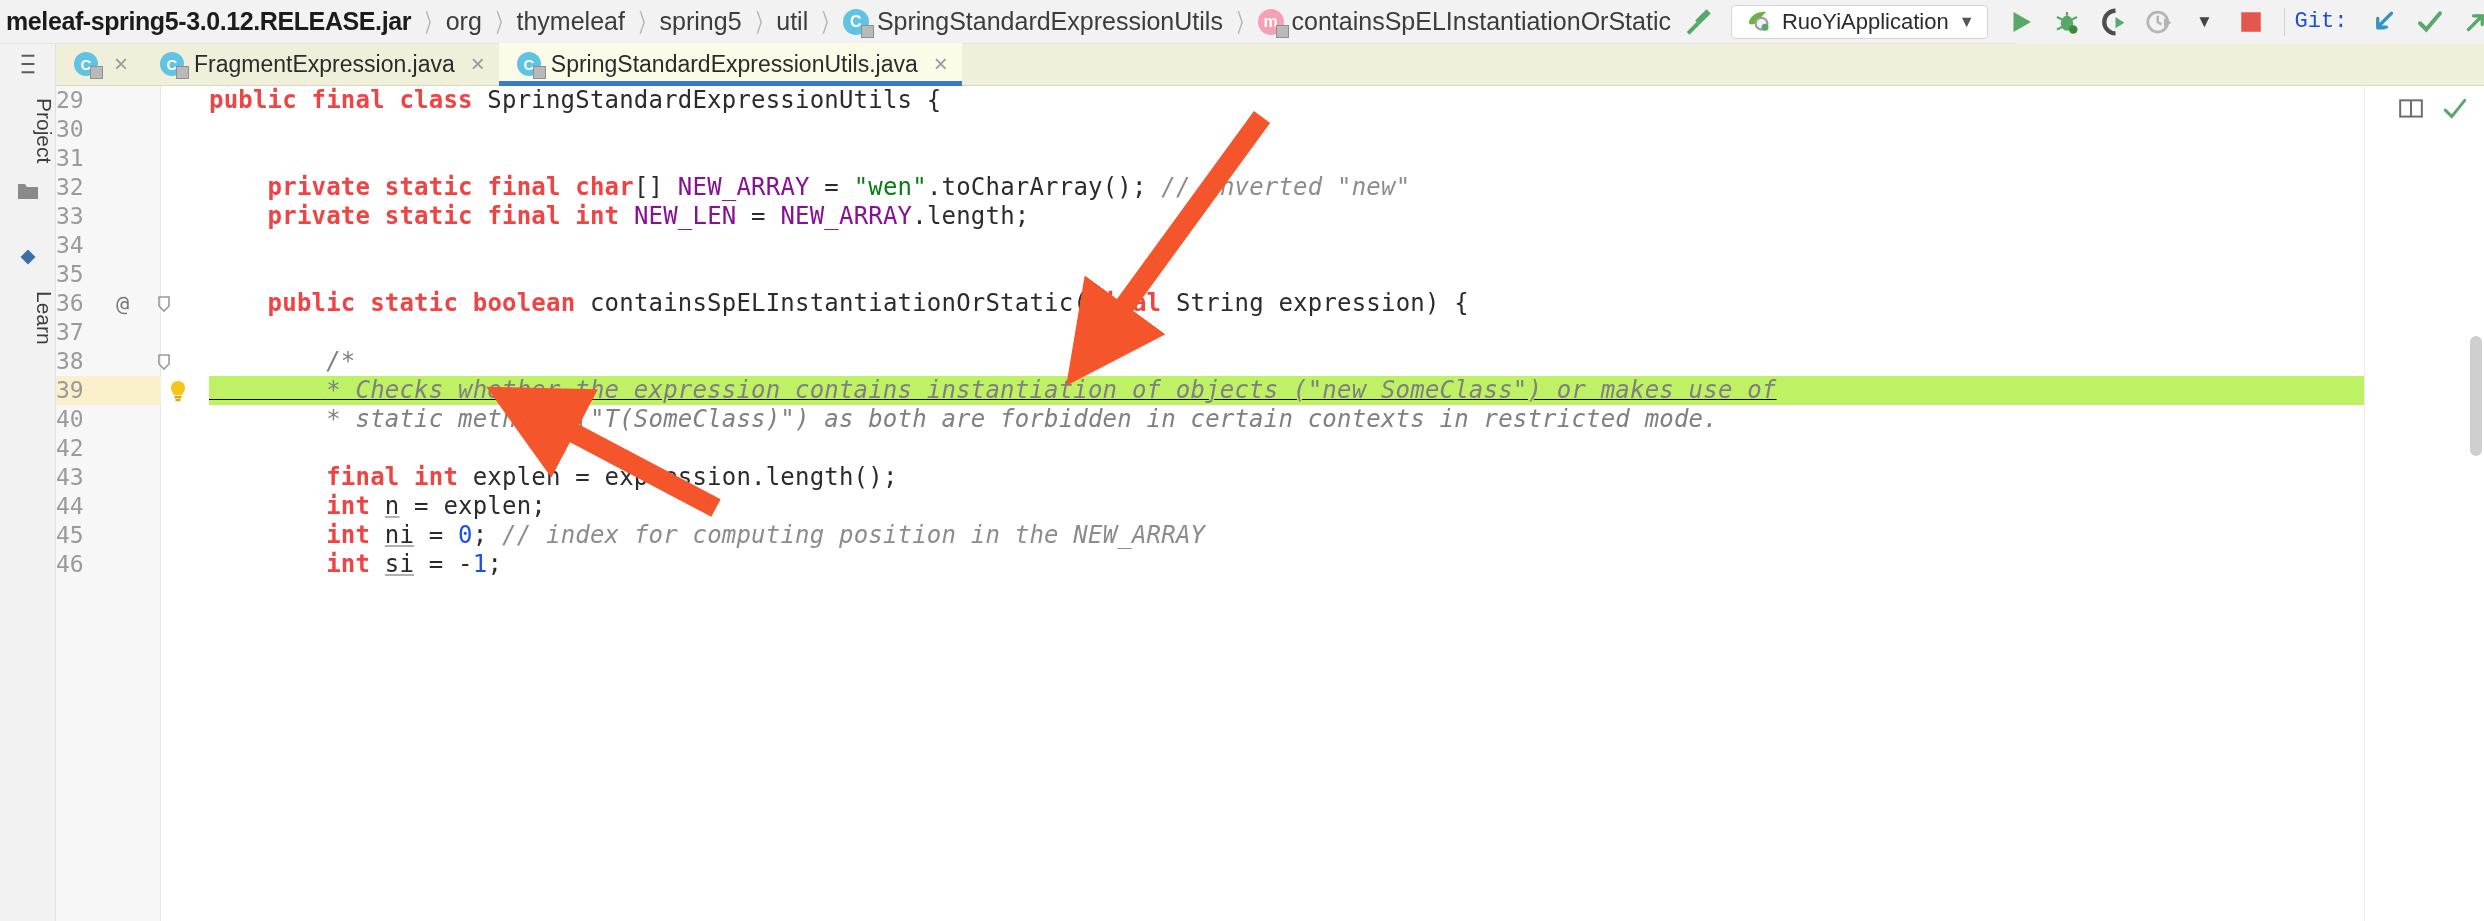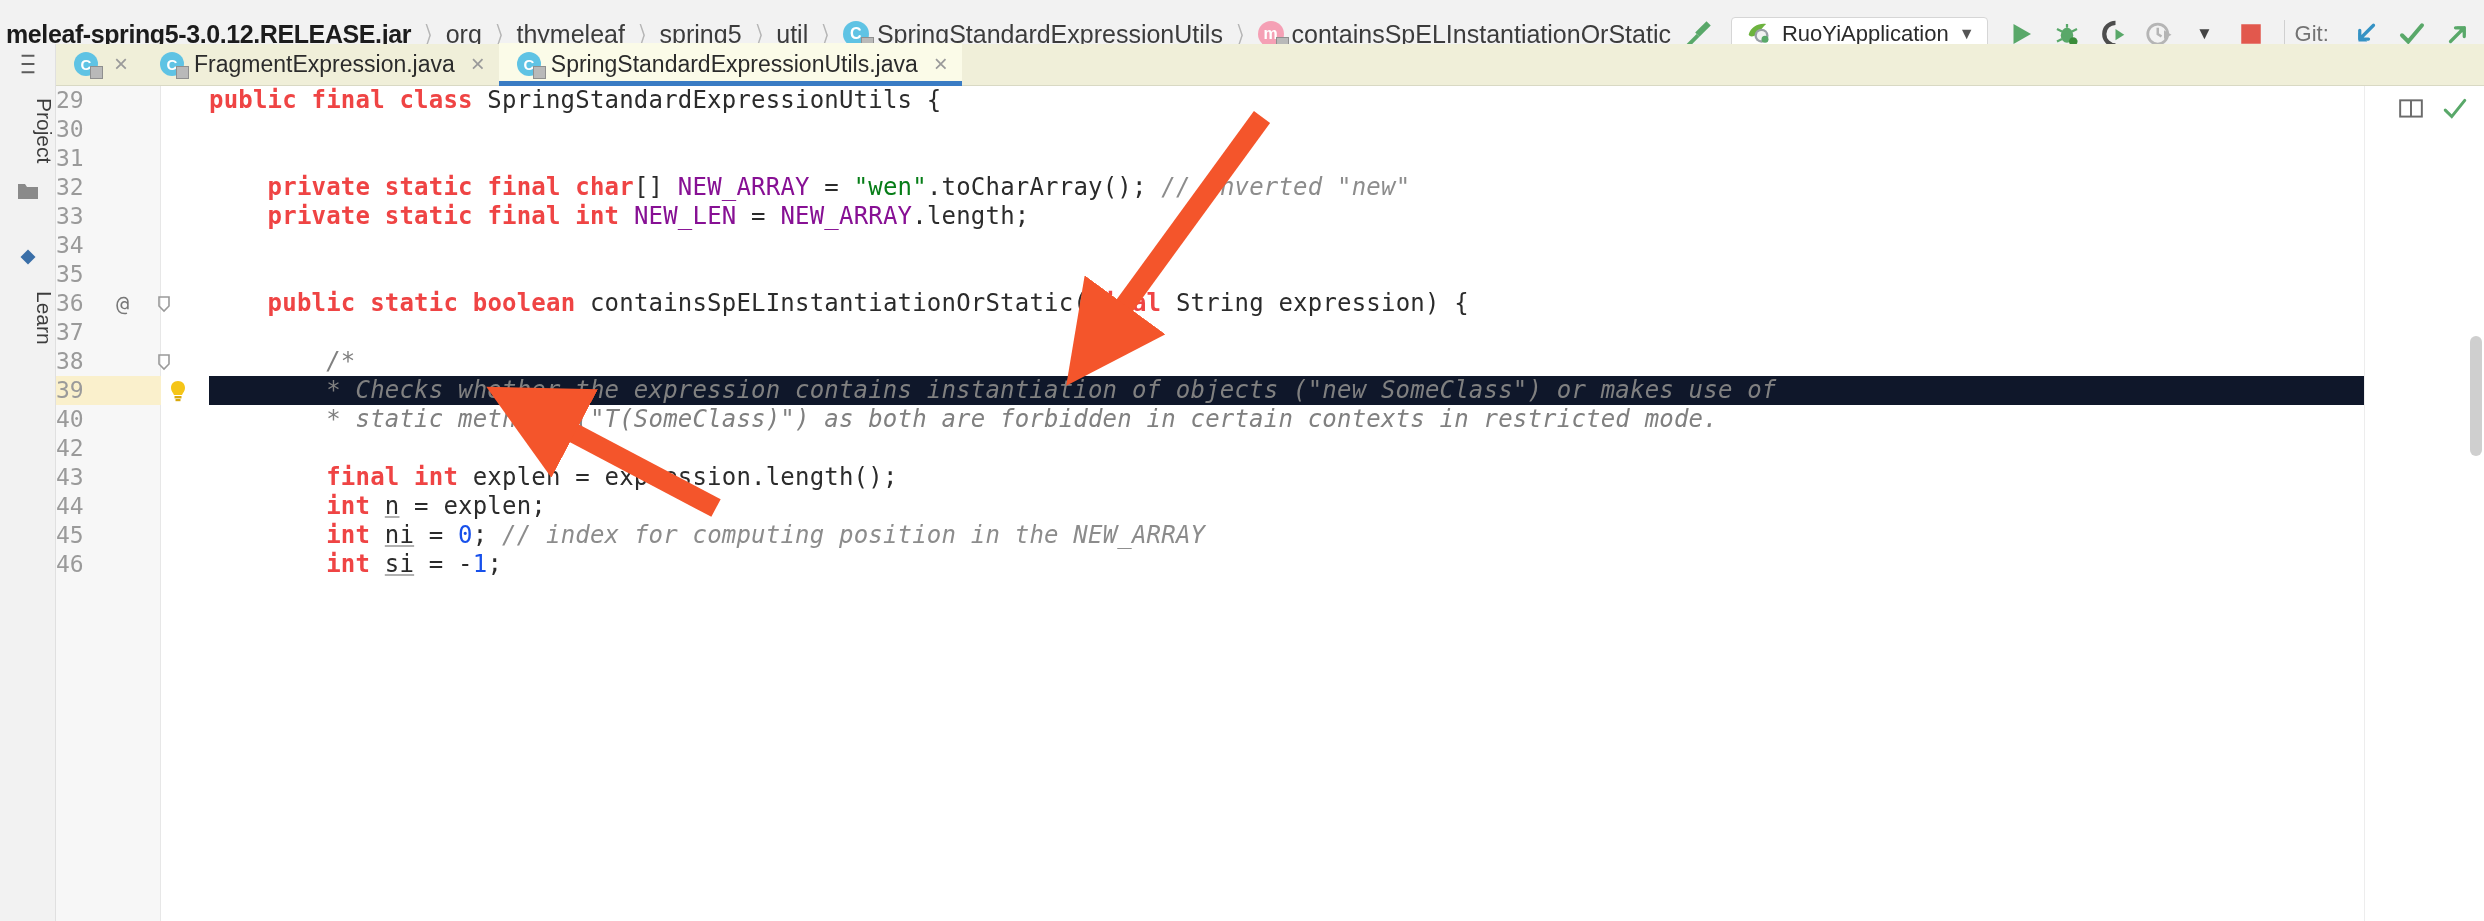--- a/index.html
+++ b/index.html
@@ -6,23 +6,23 @@
   html, body {
     width: 2484px; height: 921px;
     background: #ffffff;
     font-family: "Liberation Sans", sans-serif;
     overflow: hidden;
   }
   #app { position: relative; width: 2484px; height: 921px; background: #f2f2f2; }
 
   
   .navbar {
-    position: absolute; left: 0; top: 12px; width: 2016px; height: 44px;
+    position: absolute; left: 0; top: 0; width: 2016px; height: 44px;
     background: #f2f2f2;
-    display: flex; align-items: flex-start;
+    display: flex; align-items: center;
     border-bottom: 1px solid #e3e3e3;
   }
   .crumbs { display: flex; align-items: center; height: 44px; padding-left: 2px; flex: 0 0 auto; }
   .crumb {
     display: flex; align-items: center; gap: 8px;
     font-size: 25px; color: #3c3c3c; white-space: nowrap;
     padding: 0 4px;
   }
   .crumb.bold { font-weight: bold; color: #1c1c1c; letter-spacing: -0.4px; }
   .crumb-sep {
@@ -46,21 +46,21 @@
   .tool-btn {
     width: 46px; height: 44px; display: flex; align-items: center; justify-content: center;
     position: relative;
   }
   .runcfg {
     display: flex; align-items: center; gap: 10px; height: 34px;
     background: #ffffff; border: 1px solid #d6d6d6; border-radius: 4px;
     padding: 0 12px; margin: 0 10px; font-size: 22px; color: #2b2b2b;
   }
   .vsep { width: 1px; height: 28px; background: #d0d0d0; margin: 0 10px; }
-  .gitlabel { font-size: 22px; color: #737373; margin-right: 14px; }
+  .gitlabel { font-size: 22px; color: #1d4ed8; margin-right: 14px; font-family: Liberation Mono, monospace; }
 
   
   .tabbar {
     position: absolute; left: 56px; top: 44px; right: 0; height: 42px;
     background: #f0efd9; display: flex; align-items: flex-end;
     border-bottom: 1px solid #d9d9c4;
   }
   .tab {
     display: flex; align-items: center; gap: 10px; height: 42px;
     padding: 0 14px 0 18px; font-size: 23px; color: #2b2b2b; white-space: nowrap;
@@ -95,21 +95,21 @@
   .gutter {
     position: absolute; left: 0; top: 0; width: 105px; bottom: 0;
     background: #f7f7f7; border-right: 1px solid #e7e7e7;
   }
   .annot-col {
     position: absolute; left: 105px; top: 0; width: 48px; bottom: 0; background: #ffffff;
   }
   .code-area { position: absolute; left: 153px; top: 0; right: 120px; bottom: 0; }
 
   .row { position: relative; height: 29px; }
-  .row.hl { background: #0f172a; }
+  .row.hl { background: #bef264; text-decoration: underline; }
   .row.hl .ln { background: #faf0cc; }
   .ln {
     position: absolute; left: -153px; width: 105px; text-align: left; padding-right: 22px;
     font-family: "DejaVu Sans Mono", monospace; font-size: 23px; color: #9a9a9a;
     line-height: 29px;
   }
   .code {
     font-family: "DejaVu Sans Mono", monospace; font-size: 24px; line-height: 29px;
     white-space: pre; color: #2b2b2b; letter-spacing: 0.2px;
   }

